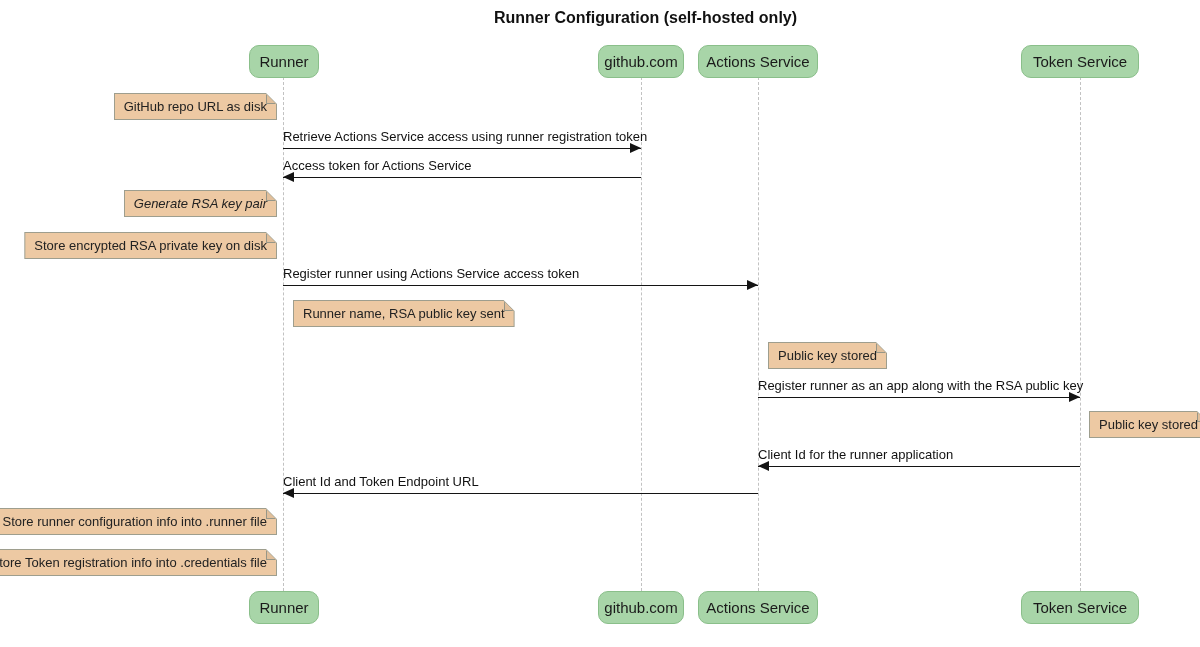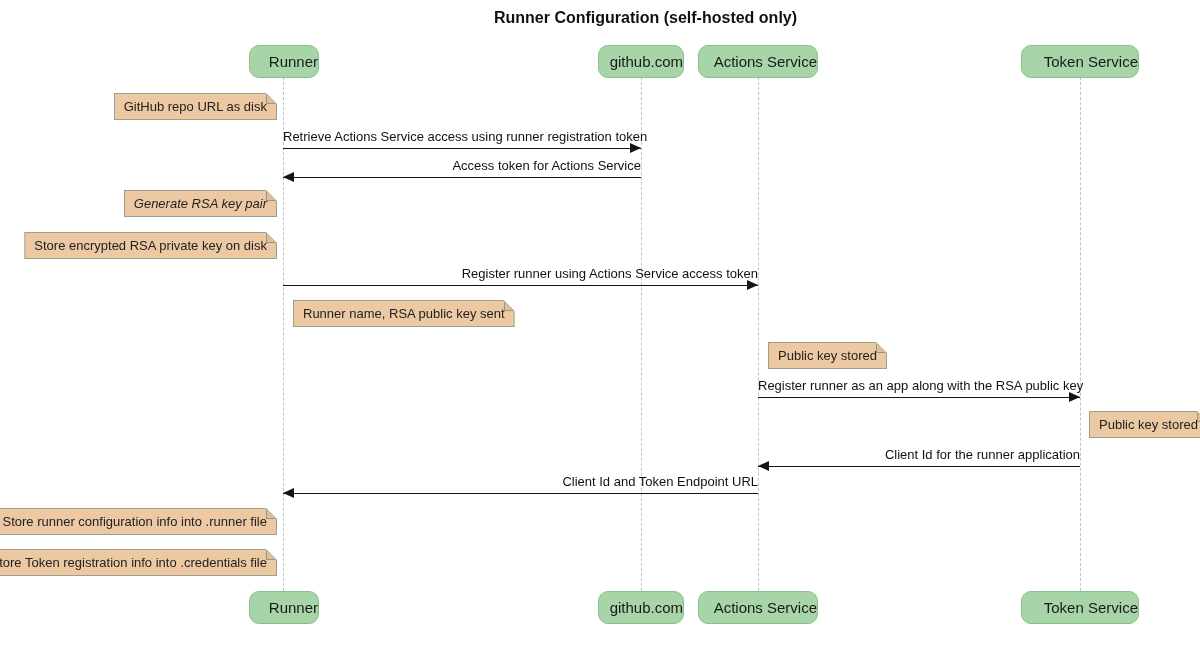--- a/index.html
+++ b/index.html
@@ -8,25 +8,25 @@
     --note-fill:#edc9a3;
     --note-border:#9e9e8e;
     --lifeline:#c2c2c2;
     --arrow:#141414;
   }
   html,body{margin:0;padding:0;background:#fff;}
   body{font-family:"Liberation Sans", sans-serif;}
   .canvas{position:relative;width:1200px;height:647px;background:#ffffff;overflow:hidden;}
   .title{position:absolute;top:9px;left:637px;transform:translateX(-50%);
          font-size:16px;font-weight:bold;color:#111;white-space:nowrap;padding-left:17px;}
-  .participant{position:absolute;height:33px;line-height:31px;text-align:right;
+  .participant{position:absolute;height:33px;line-height:31px;text-align:center;
     background:var(--participant-fill);border:1px solid var(--participant-border);
     border-radius:10px;font-size:15px;color:#1a1a1a;box-sizing:border-box;white-space:nowrap;}
   .lifeline{position:absolute;top:77px;height:514px;width:0;border-left:1px dashed var(--lifeline);}
-  .msg-label{position:absolute;height:16px;font-size:13px;color:#111;text-align:right;white-space:nowrap;}
+  .msg-label{position:absolute;height:16px;font-size:13px;color:#111;text-align:left;white-space:nowrap;}
   .msg-line{position:absolute;height:1px;background:var(--arrow);}
   .arrowhead{position:absolute;width:0;height:0;}
   .arrowhead.right{border-left:11px solid var(--arrow);border-top:5px solid transparent;border-bottom:5px solid transparent;}
   .arrowhead.left{border-right:11px solid var(--arrow);border-top:5px solid transparent;border-bottom:5px solid transparent;}
   .note{position:absolute;background:var(--note-border);padding:1px;
         clip-path:polygon(0 0, calc(100% - 11px) 0, 100% 11px, 100% 100%, 0 100%);}
   .note-inner{position:relative;background:var(--note-fill);padding:5px 9px;
         font-size:13px;color:#222;white-space:nowrap;
         clip-path:polygon(0 0, calc(100% - 10px) 0, 100% 10px, 100% 100%, 0 100%);}
   .note-inner::after{content:"";position:absolute;top:0;right:0;width:10px;height:10px;

